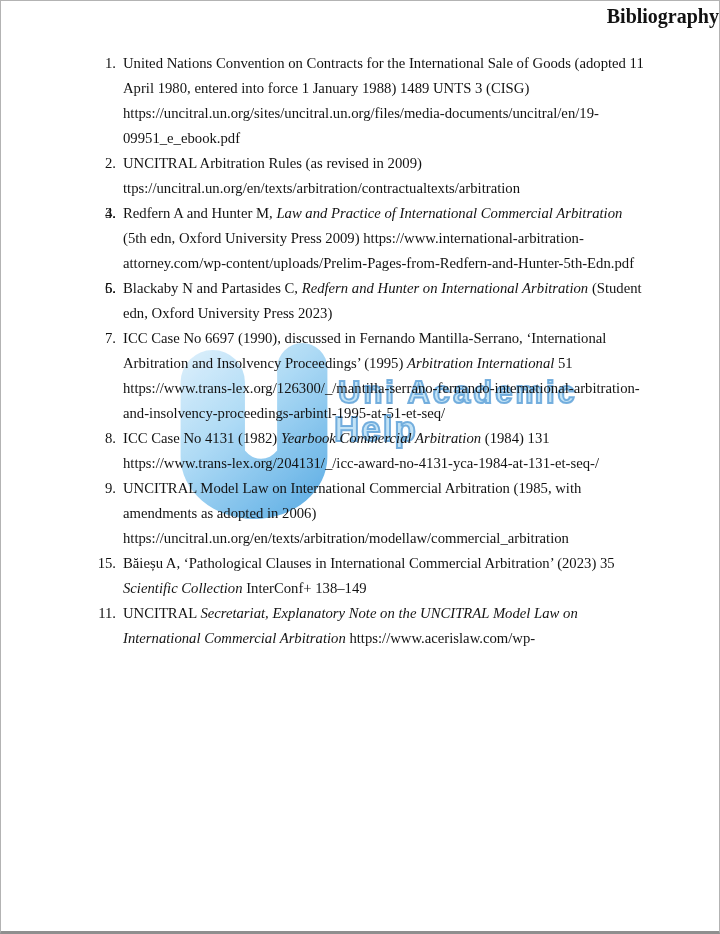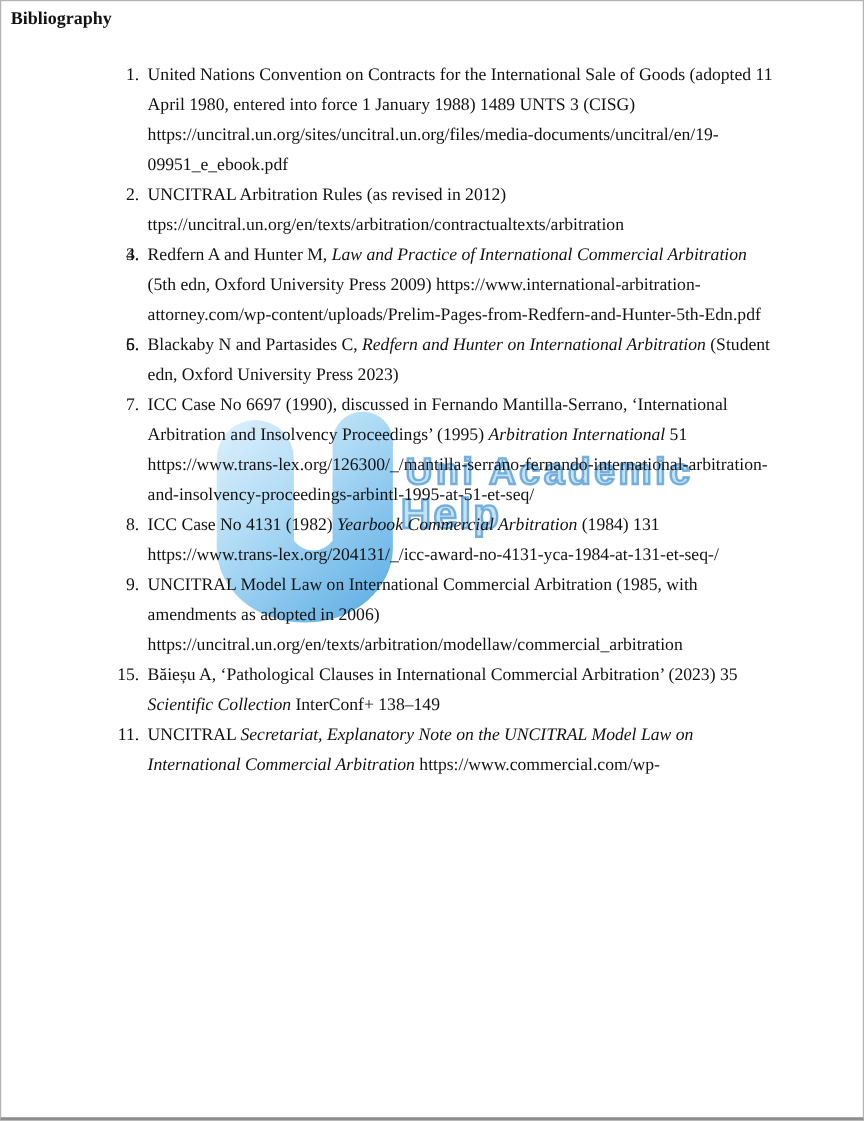--- a/index.html
+++ b/index.html
@@ -24,23 +24,23 @@
     font-weight:bold;
     color:rgba(189,224,245,0.9);
     -webkit-text-stroke:2px rgba(96,162,216,0.85);
     white-space:nowrap;
   }
   .wm-line1{left:337px;top:374px;font-size:31px;letter-spacing:3px;}
   .wm-line2{left:333px;top:408px;font-size:35px;letter-spacing:2px;}
   
   .content{position:relative;z-index:1;}
   .doc-title{
-    margin:3px 0 0 8px;
-    text-align:left;
-    font-size:15px;
+    margin:3px 0 0 0;
+    text-align:right;
+    font-size:20px;
     font-weight:bold;
     line-height:25px;
   }
   ol.bib{
     list-style:none;
     margin:22px 0 0 0;
     padding:0 0 0 95px;
     font-size:14.7px;
     line-height:25px;
   }
@@ -83,21 +83,21 @@
 
   <div class="content">
     <h1 class="doc-title">Bibliography</h1>
     <ol class="bib" id="bib-list">
         <li>
           <span class="num">1.</span>
           <span class="txt"><span>United Nations Convention on Contracts for the International Sale of Goods (adopted 11 April 1980, entered into force 1 January 1988) 1489 UNTS 3 (CISG) https://uncitral.un.org/sites/uncitral.un.org/files/media-documents/uncitral/en/19-09951_e_ebook.pdf</span></span>
         </li>
         <li>
           <span class="num">2.</span>
-          <span class="txt"><span>UNCITRAL Arbitration Rules (as revised in 2012) ttps://uncitral.un.org/en/texts/arbitration/contractualtexts/arbitration</span></span>
+          <span class="txt"><span>UNCITRAL Arbitration Rules (as revised in 2009) ttps://uncitral.un.org/en/texts/arbitration/contractualtexts/arbitration</span></span>
         </li>
         <li>
           <span class="num">3.</span>
         </li>
         <li>
           <span class="num">4.</span>
           <span class="txt"><span>Redfern A and Hunter M, </span><i>Law and Practice of International Commercial Arbitration</i><span> (5th edn, Oxford University Press 2009) https://www.international-arbitration-attorney.com/wp-content/uploads/Prelim-Pages-from-Redfern-and-Hunter-5th-Edn.pdf</span></span>
         </li>
         <li>
           <span class="num">5.</span>
@@ -117,18 +117,18 @@
         <li>
           <span class="num">9.</span>
           <span class="txt"><span>UNCITRAL Model Law on International Commercial Arbitration (1985, with amendments as adopted in 2006) https://uncitral.un.org/en/texts/arbitration/modellaw/commercial_arbitration</span></span>
         </li>
         <li>
           <span class="num">15.</span>
           <span class="txt"><span>Băieșu A, ‘Pathological Clauses in International Commercial Arbitration’ (2023) 35 </span><i>Scientific Collection</i><span> InterConf+ 138–149</span></span>
         </li>
         <li>
           <span class="num">11.</span>
-          <span class="txt"><span>UNCITRAL </span><i>Secretariat, Explanatory Note on the UNCITRAL Model Law on International Commercial Arbitration</i><span> https://www.commercial.com/wp-</span></span>
+          <span class="txt"><span>UNCITRAL </span><i>Secretariat, Explanatory Note on the UNCITRAL Model Law on International Commercial Arbitration</i><span> https://www.acerislaw.com/wp-</span></span>
         </li>
       </ol>
   </div>
 
 </div>
 
 </body></html>

